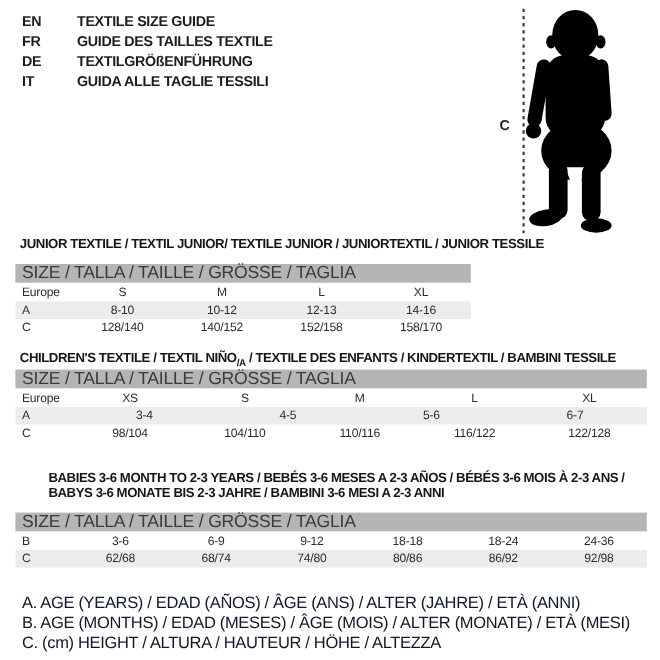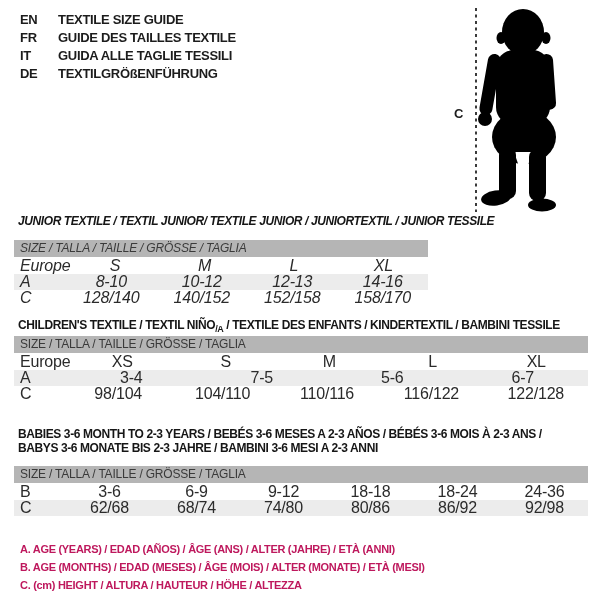--- a/index.html
+++ b/index.html
@@ -4,73 +4,73 @@
 <style>
   html,body{margin:0;padding:0;}
   body{
     width:600px;height:600px;position:relative;overflow:hidden;
     background:#ffffff;
     font-family:"Liberation Sans", sans-serif;
     color:#1c1c1c;
   }
   
   .lang-block{position:absolute;top:11px;left:20px;}
-  .lang-row{display:flex;line-height:18px;font-size:13px;font-weight:bold;letter-spacing:-0.3px;}
+  .lang-row{display:flex;line-height:18px;font-size:13px;font-weight:bold;letter-spacing:-0.3px;gap:12px;}
   .lang-code{width:38px;flex:0 0 38px;}
   
   .figure-wrap{position:absolute;left:452px;top:2px;width:140px;height:212px;}
   .figure-wrap svg{position:absolute;left:0;top:0;}
   .measure-label{position:absolute;left:2px;top:104px;font-size:13px;font-weight:bold;}
   
   .section{position:absolute;left:14px;}
   .section-title{
     font-size:12px;font-weight:bold;letter-spacing:-0.4px;
     line-height:14px;padding-left:4px;color:#161616;
   }
   .sub{font-size:9px;vertical-align:sub;}
   .size-bar{
     background:#b5b5b5;height:17px;line-height:17px;
-    font-size:12px;color:#3a3a3a;padding-left:6px;
+    font-size:16px;color:#3a3a3a;padding-left:6px;
     letter-spacing:-0.2px;margin-bottom:1px;box-sizing:border-box;
   }
-  .trow{display:flex;height:16px;line-height:16px;font-size:16px;color:#2b2b2b;letter-spacing:-0.2px;}
+  .trow{display:flex;height:16px;line-height:16px;font-size:11px;color:#2b2b2b;letter-spacing:-0.2px;}
   .tbody .trow:nth-child(even){background:#ececec;}
   .tlabel{flex:0 0 52px;padding-left:6px;box-sizing:border-box;}
   .tcell{flex:1;text-align:center;}
   .w1{width:414px;}
   .w2{width:574px;}
-  #section-junior{top:214px;font-style:italic;}
+  #section-junior{top:214px;}
   #section-junior .section-title{margin-bottom:12px;}
   #section-children{top:318px;}
   #section-children .section-title{}
   #section-babies{top:427px;}
-  #section-babies .section-title{margin-bottom:11px;max-width:552px;}
+  #section-babies .section-title{margin-bottom:11px;max-width:552px;margin-left:26px;}
   
   .footnotes{position:absolute;left:20px;top:540px;}
-  .footnote{font-size:11px;font-weight:bold;letter-spacing:-0.3px;line-height:18px;color:#be185d;}
+  .footnote{font-size:15px;font-weight:normal;letter-spacing:-0.3px;line-height:18px;color:#0f172a;}
 </style>
 </head>
 <body>
 
 <div class="lang-block">
   <div class="lang-row">
     <span class="lang-code">EN</span>
     <span class="lang-label">TEXTILE SIZE GUIDE</span>
   </div>
   <div class="lang-row">
     <span class="lang-code">FR</span>
     <span class="lang-label">GUIDE DES TAILLES TEXTILE</span>
   </div>
   <div class="lang-row">
+    <span class="lang-code">DE</span>
+    <span class="lang-label">TEXTILGRÖßENFÜHRUNG</span>
+  </div>
+  <div class="lang-row">
     <span class="lang-code">IT</span>
     <span class="lang-label">GUIDA ALLE TAGLIE TESSILI</span>
-  </div>
-  <div class="lang-row">
-    <span class="lang-code">DE</span>
-    <span class="lang-label">TEXTILGRÖßENFÜHRUNG</span>
   </div>
 </div>
 
 <div class="figure-wrap">
   <span class="measure-label">C</span>
   <svg width="140" height="212" viewBox="0 0 140 212">
     <line x1="24" y1="6" x2="24" y2="210" stroke="#3a3a3a" stroke-width="2" stroke-dasharray="3 3.5"></line>
     <g fill="#000000">
       <ellipse cx="49" cy="36" rx="4.5" ry="6"></ellipse>
       <ellipse cx="94" cy="36" rx="4.5" ry="6"></ellipse>
@@ -126,21 +126,21 @@
       <span class="tlabel">Europe</span>
       <span class="tcell">XS</span>
       <span class="tcell">S</span>
       <span class="tcell">M</span>
       <span class="tcell">L</span>
       <span class="tcell">XL</span>
     </div>
     <div class="trow">
       <span class="tlabel">A</span>
       <span class="tcell">3-4</span>
-      <span class="tcell">7-5</span>
+      <span class="tcell">4-5</span>
       <span class="tcell">5-6</span>
       <span class="tcell">6-7</span>
     </div>
     <div class="trow">
       <span class="tlabel">C</span>
       <span class="tcell">98/104</span>
       <span class="tcell">104/110</span>
       <span class="tcell">110/116</span>
       <span class="tcell">116/122</span>
       <span class="tcell">122/128</span>

